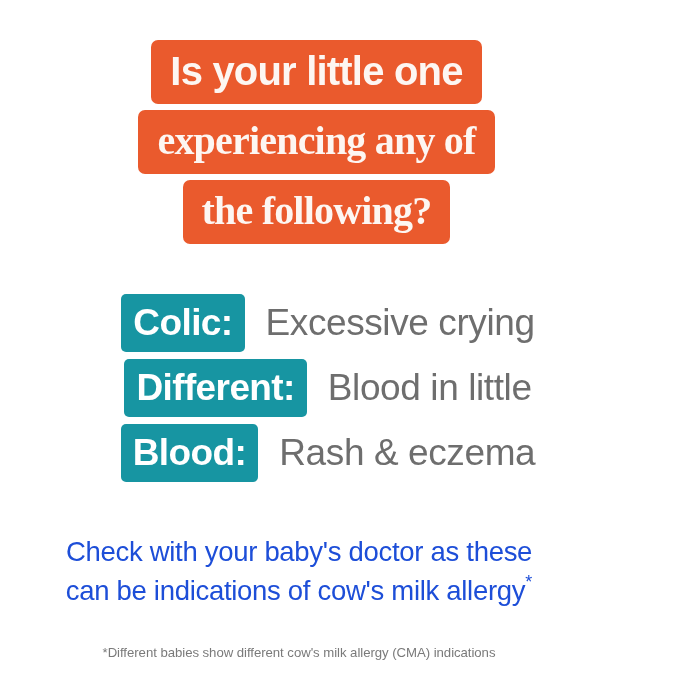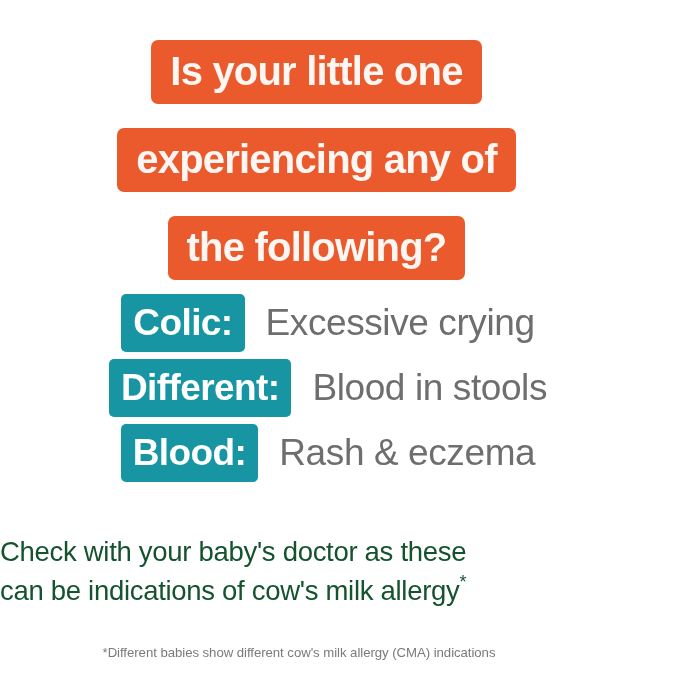--- a/index.html
+++ b/index.html
@@ -39,21 +39,22 @@
     font-weight: bold;
     font-size: 40px;
     line-height: 1.0;
     letter-spacing: -0.8px;
     border-radius: 7px;
     padding: 11px 19px 13px 19px;
     white-space: nowrap;
     text-align: center;
   }
   .headline-line + .headline-line {
-    margin-top: 24px;
+    margin-top: 6px;
+    font-family: Liberation Serif, serif;
   }
 
   
   .symptoms {
     position: absolute;
     top: 294px;
     left: 0;
     width: 656px;
     display: flex;
     flex-direction: column;
@@ -84,21 +85,22 @@
     letter-spacing: -0.4px;
     padding: 10px 0 11px 21px;
   }
 
   
   .cta {
     position: absolute;
     top: 534px;
     left: 0;
     width: 598px;
-    color: #14532d;
+    text-align: center;
+    color: #1d4ed8;
     font-size: 27.5px;
     line-height: 1.33;
     letter-spacing: -0.3px;
   }
   .cta-line {
     display: block;
     white-space: nowrap;
   }
   .cta-asterisk {
     font-size: 18px;
@@ -133,21 +135,21 @@
 
   <div class="symptoms">
 
     <div class="symptom-row">
       <span class="symptom-badge">Colic:</span>
       <span class="symptom-text">Excessive crying</span>
     </div>
 
     <div class="symptom-row">
       <span class="symptom-badge">Different:</span>
-      <span class="symptom-text">Blood in stools</span>
+      <span class="symptom-text">Blood in little</span>
     </div>
 
     <div class="symptom-row">
       <span class="symptom-badge">Blood:</span>
       <span class="symptom-text">Rash &amp; eczema</span>
     </div>
 
   </div>
 
   <div class="cta">

